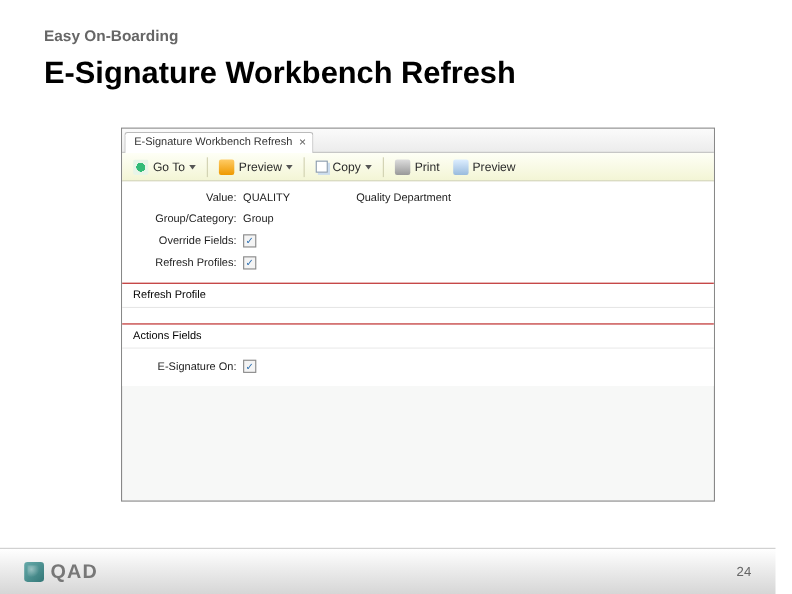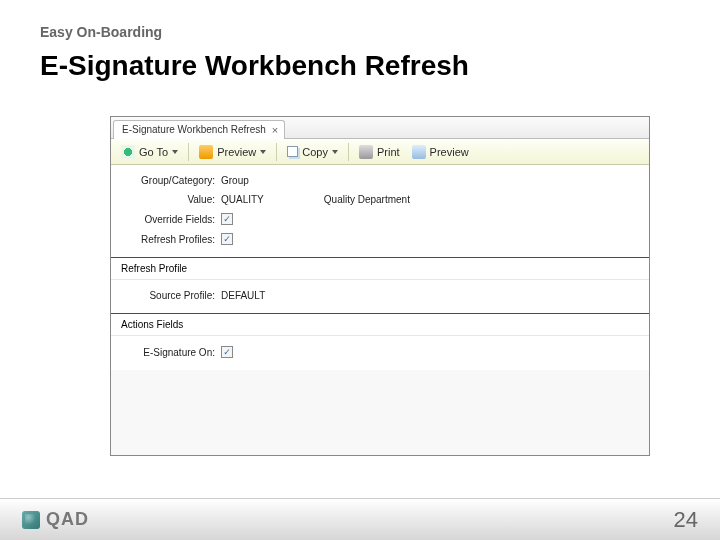--- a/index.html
+++ b/index.html
@@ -133,21 +133,21 @@
   .section-hdr {
     background: #fff;
     border-top: 1px solid #b91c1c;
     border-bottom: 1px solid #e6e6e6;
     padding: 5px 10px;
     font-size: 10px;
     color: #000;
   }
   .footer {
     position: absolute;
-    bottom: 0; left: 0; right: 0;
+    bottom: 0; left: 0; right: 15px;
     height: 42px;
     background: linear-gradient(#fff 0%, #eee 40%, #d6d6d6 100%);
     border-top: 1px solid #ccc;
     display: flex;
     align-items: center;
     justify-content: space-between;
     padding: 0 22px;
   }
   .logo {
     display: flex;
@@ -165,21 +165,21 @@
     position:absolute; inset:3px;
     background: radial-gradient(circle at 30% 30%, #fff6, transparent 60%);
   }
   .logo-text {
     font-size: 18px;
     font-weight: bold;
     color: #777;
     letter-spacing: 1px;
   }
   .page-num {
-    font-size: 22px;
+    font-size: 12px;
     color: #666;
   }
   
   .i-goto { background: radial-gradient(circle, #3b7 40%, transparent 42%), #e8f5e8; border-radius:2px;}
   .i-actions { background: linear-gradient(#fc6, #e90); border-radius:2px;}
   .i-copy { background: #fff; border:1px solid #89a; box-shadow: 2px 2px 0 #cde; width:11px; height:11px;}
   .i-print { background: linear-gradient(#ddd, #999); border-radius:2px;}
   .i-preview { background: linear-gradient(#def, #9bd); border-radius:2px;}
 </style>
 </head>
@@ -223,44 +223,40 @@
       <span>Print</span>
     </div>
     <div class="tbtn">
       <span class="tico i-preview"></span>
       <span>Preview</span>
     </div>
   </div>
 
   <div class="form-area">
     <div class="row">
-      <span class="lbl">Group/Category:</span>
-      <span class="val">Group</span>
-    </div>
-    <div class="row">
       <span class="lbl">Value:</span>
       <span class="val">QUALITY</span>
       <span class="desc">Quality Department</span>
     </div>
     <div class="row">
+      <span class="lbl">Group/Category:</span>
+      <span class="val">Group</span>
+    </div>
+    <div class="row">
       <span class="lbl">Override Fields:</span>
       <span class="checkbox ck"></span>
     </div>
     <div class="row">
       <span class="lbl">Refresh Profiles:</span>
       <span class="checkbox ck"></span>
     </div>
   </div>
 
   <div class="section-hdr">Refresh Profile</div>
   <div class="form-area">
-    <div class="row">
-      <span class="lbl">Source Profile:</span>
-      <span class="val">DEFAULT</span>
-    </div>
   </div>
 
   <div class="section-hdr">Actions Fields</div>
   <div class="form-area">
     <div class="row">
       <span class="lbl">E-Signature On:</span>
       <span class="checkbox ck"></span>
     </div>
   </div>
 

